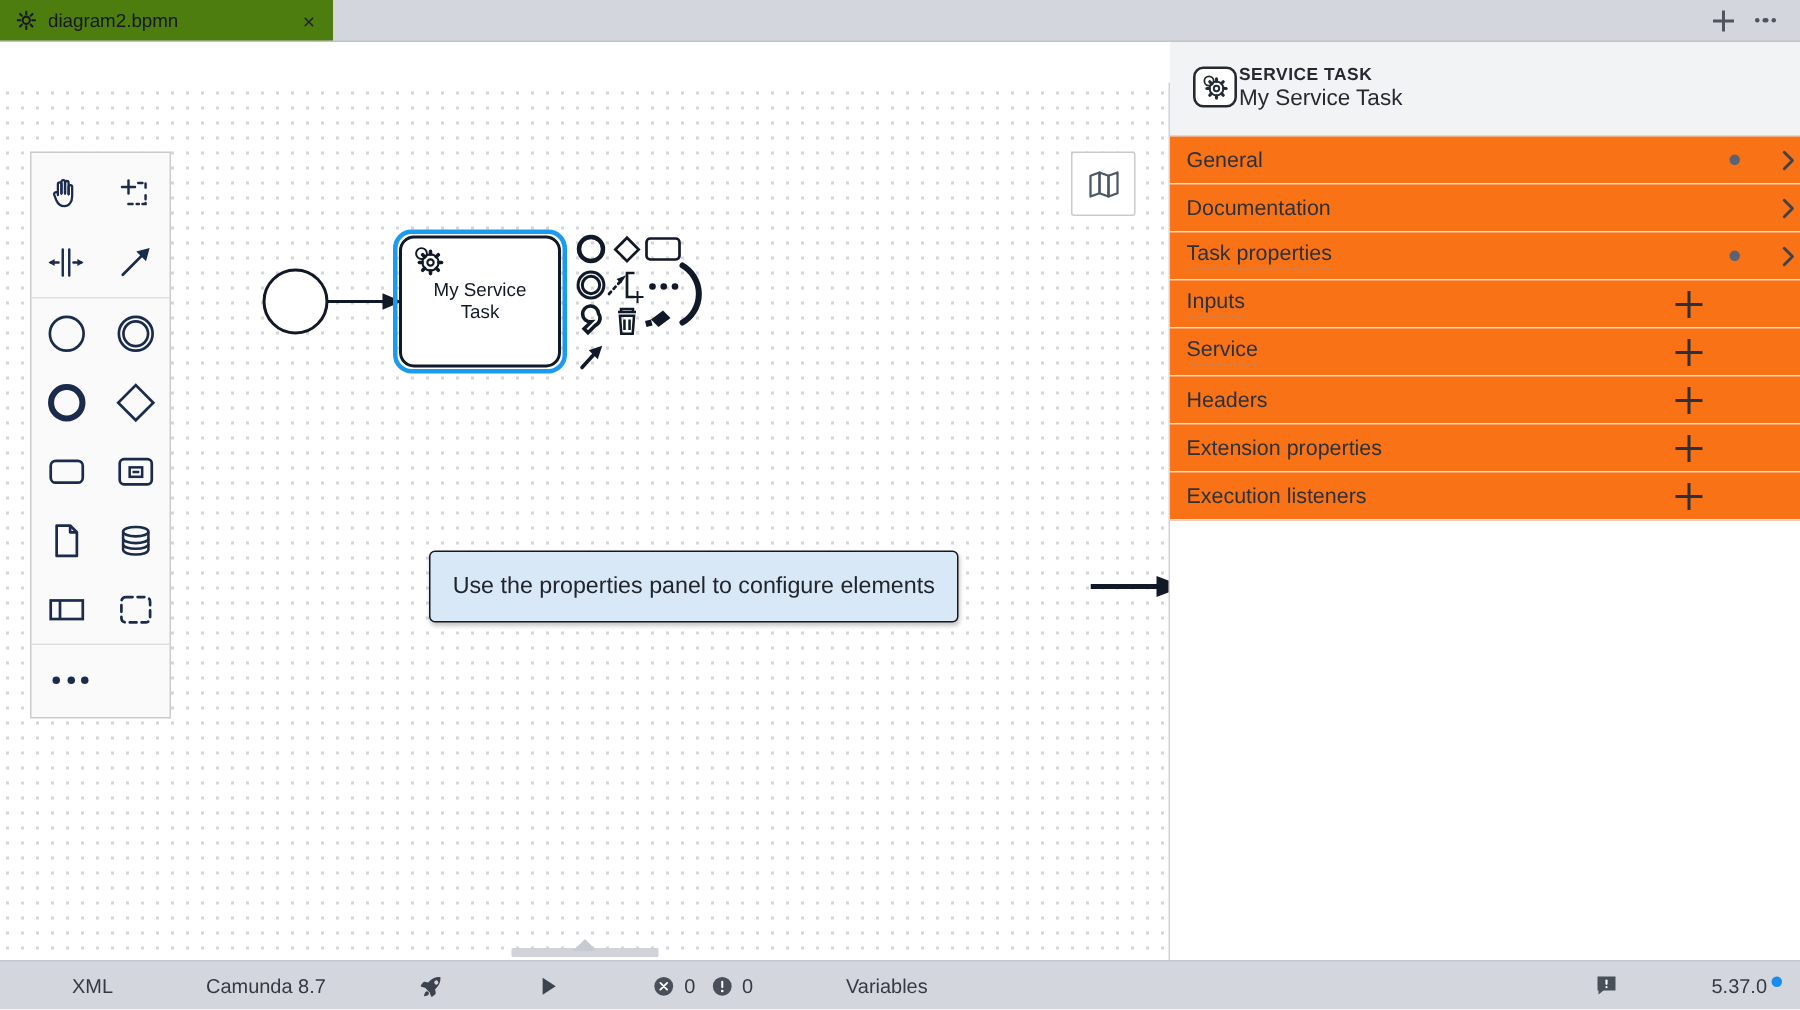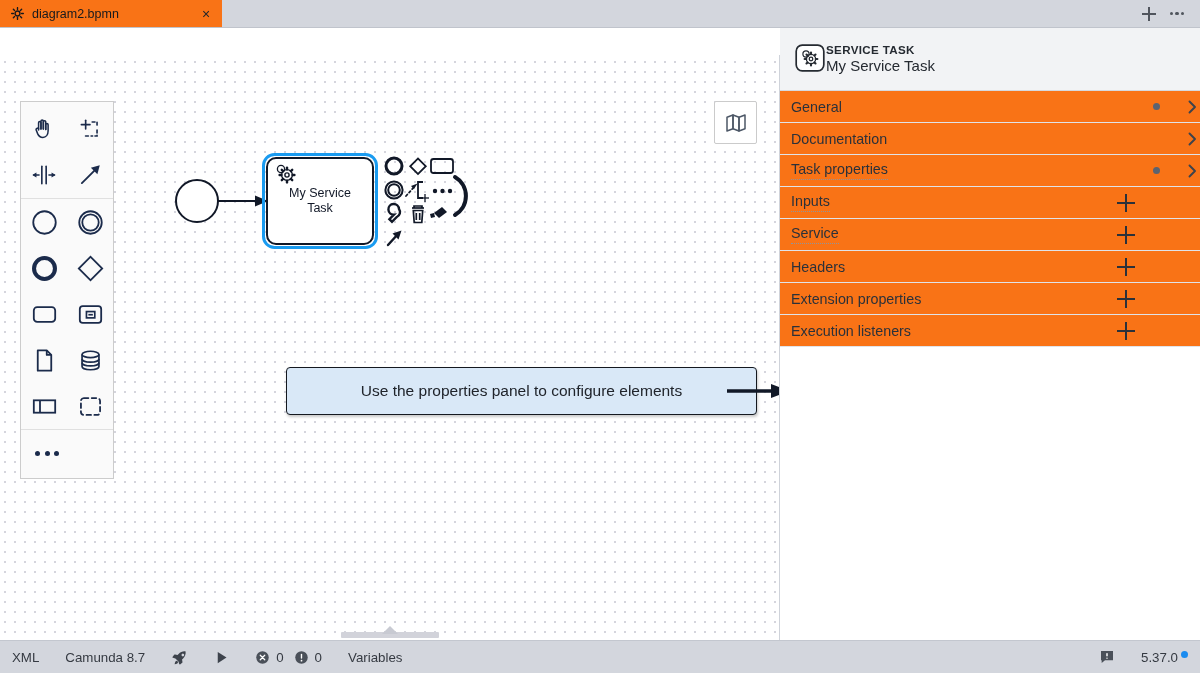--- a/index.html
+++ b/index.html
@@ -29,21 +29,21 @@
     align-items: stretch;
     position: relative;
     flex: 0 0 28px;
     border-bottom: 1px solid #c0c4cc;
   }
   .tab {
     display: flex;
     align-items: center;
     gap: 8px;
     padding: 0 8px 0 10px;
-    background: #f97316;
+    background: #4d7c0f;
     min-width: 222px;
     max-width: 222px;
     position: relative;
     cursor: default;
   }
   .tab .tab-icon {
     width: 14px; height: 14px;
     display: flex; align-items: center; justify-content: center;
     flex: 0 0 14px;
   }
@@ -149,21 +149,21 @@
     z-index: 20;
   }
 
   
   .diagram { position: absolute; left: 0; top: 0; }
 
   
   .callout {
     position: absolute;
     left: 286px; top: 312px;
-    width: 471px; height: 48px;
+    width: 353px; height: 48px;
     background: #d9e8f7;
     border: 1.6px solid #14181f;
     border-radius: 4px;
     display: flex; align-items: center; justify-content: center;
     box-shadow: 1px 2px 3px rgba(0,0,0,0.22);
     z-index: 15;
   }
   .callout-text {
     font-size: 15.5px;
     color: #20242b;
@@ -287,20 +287,21 @@
     gap: 0;
   }
   .sb-item {
     display: flex;
     align-items: center;
     gap: 6px;
     font-size: 13.3px;
     color: #353a42;
     padding: 0 13px;
     height: 100%;
+    margin-left: 36px;
   }
   .sb-item:first-child { padding-left: 0; }
   .sb-icon { display: flex; align-items: center; justify-content: center; }
   .sb-spacer { flex: 1 1 auto; }
   .sb-version {
     font-size: 13.3px;
     color: #353a42;
     position: relative;
     padding-right: 10px;
   }

